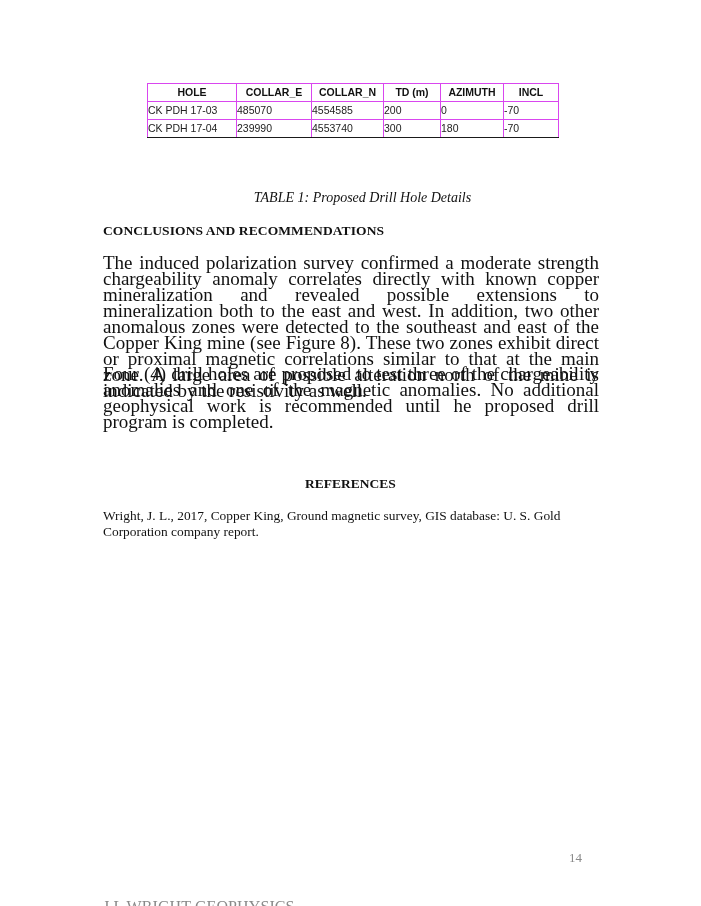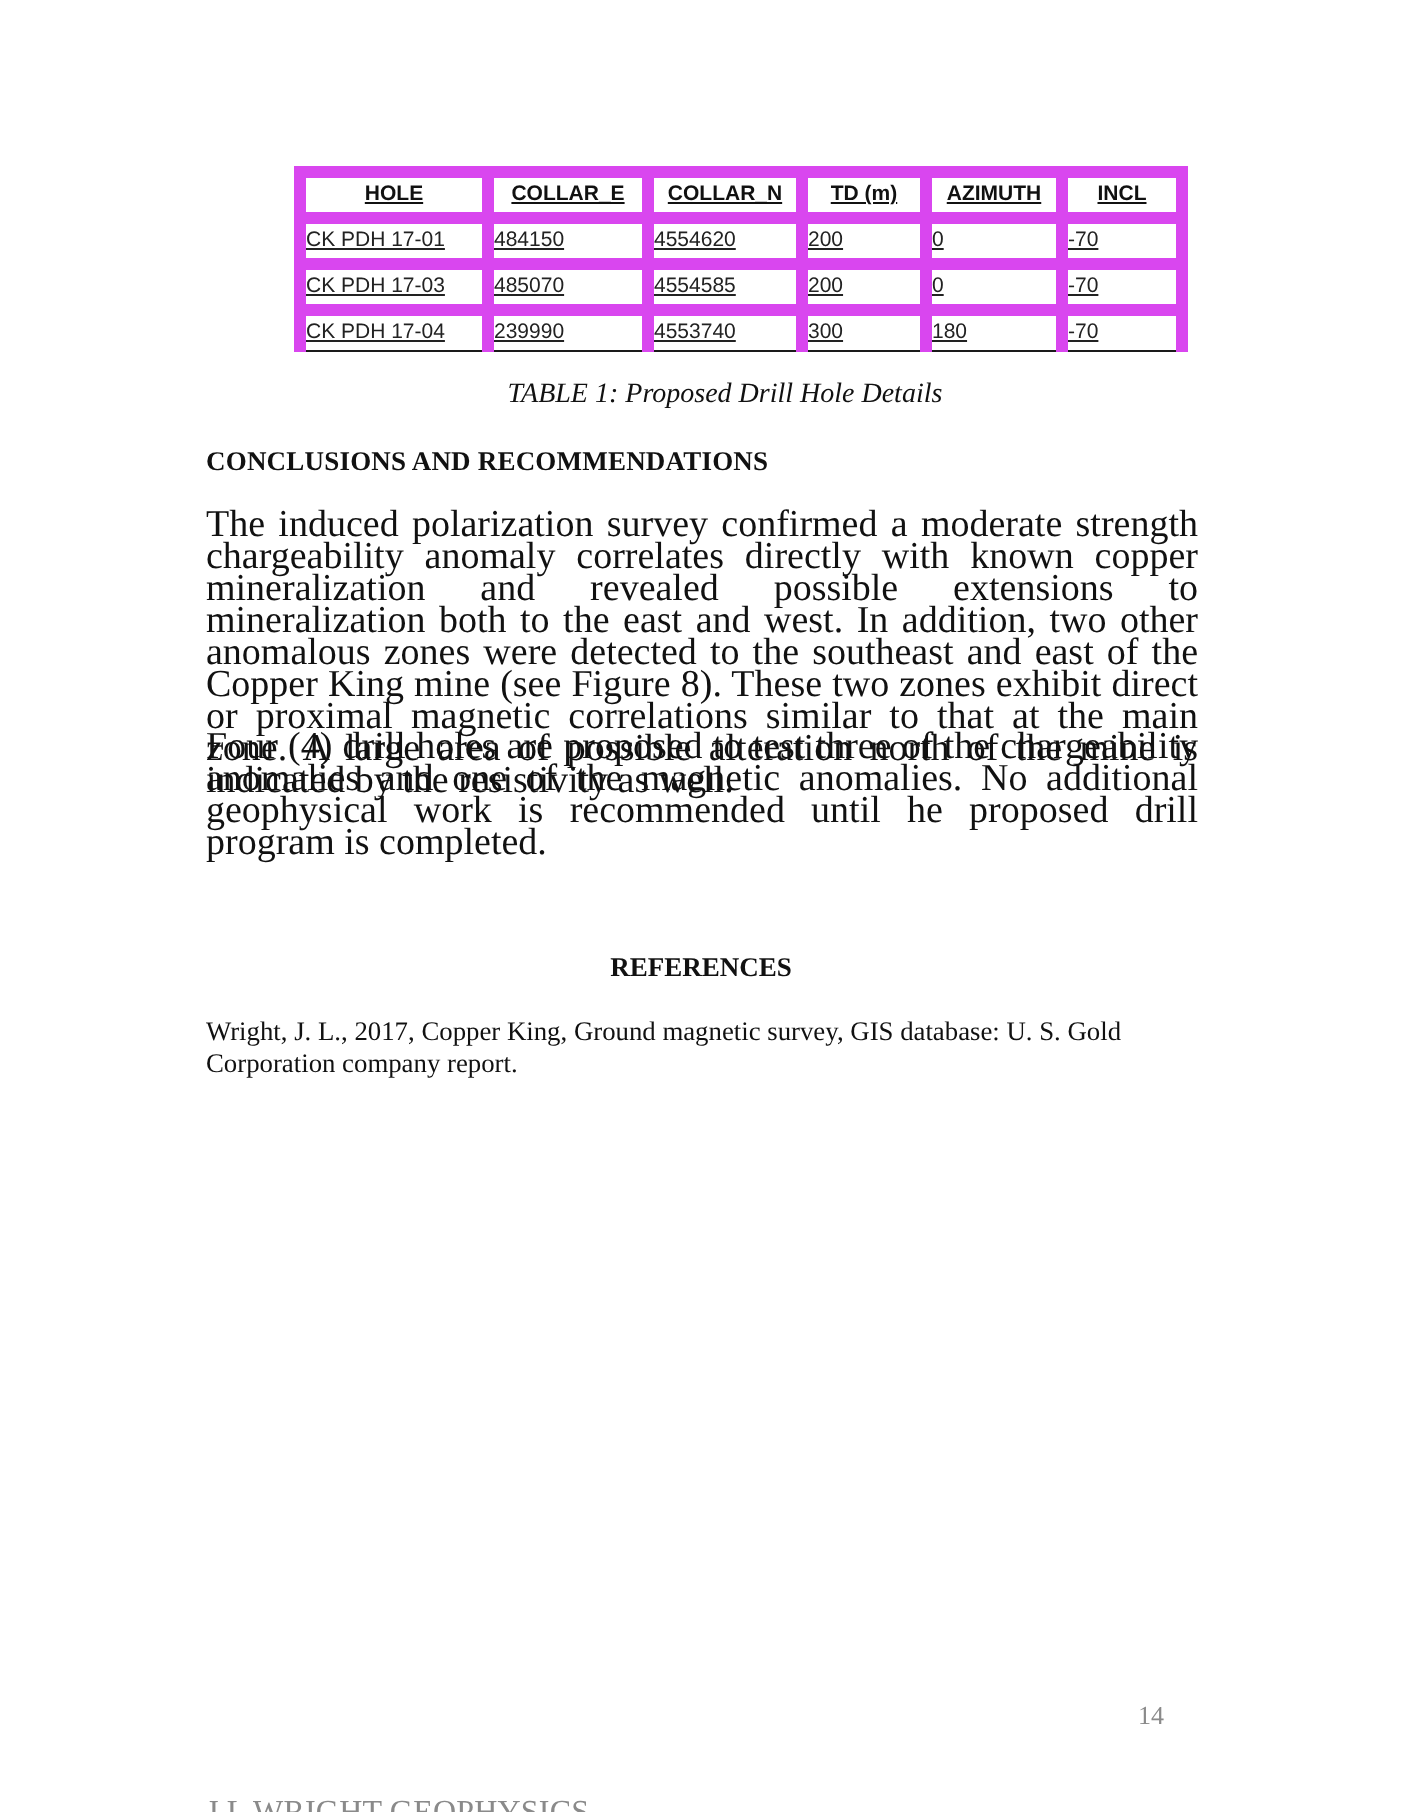--- a/index.html
+++ b/index.html
@@ -25,25 +25,24 @@
     .drill-table {
       position: absolute;
       left: 147px;
       top: 83px;
       border-collapse: collapse;
       font-family: "Liberation Sans", "DejaVu Sans", sans-serif;
       font-size: 10.5px;
       color: #222;
     }
     .drill-table th, .drill-table td {
-      border: 6px solid #d946ef;
+      border: 1px solid #d946ef;
       padding: 0;
       height: 17px;
       line-height: 17px;
-      text-decoration: underline;
     }
     .drill-table th {
       font-weight: bold;
       color: #111;
     }
     .drill-table tbody tr:last-child td {
       border-bottom: 1px solid #1a1a1a;
     }
     .col-hole { width: 88px; }
     .col-e { width: 74px; }
@@ -129,28 +128,20 @@
         <th class="col-hole">HOLE</th>
         <th class="col-e">COLLAR_E</th>
         <th class="col-n">COLLAR_N</th>
         <th class="col-td">TD (m)</th>
         <th class="col-az">AZIMUTH</th>
         <th class="col-incl">INCL</th>
       </tr>
     </thead>
     <tbody>
       <tr>
-        <td>CK PDH 17-01</td>
-        <td>484150</td>
-        <td>4554620</td>
-        <td>200</td>
-        <td>0</td>
-        <td>-70</td>
-      </tr>
-      <tr>
         <td>CK PDH 17-03</td>
         <td>485070</td>
         <td>4554585</td>
         <td>200</td>
         <td>0</td>
         <td>-70</td>
       </tr>
       <tr>
         <td>CK PDH 17-04</td>
         <td>239990</td>

